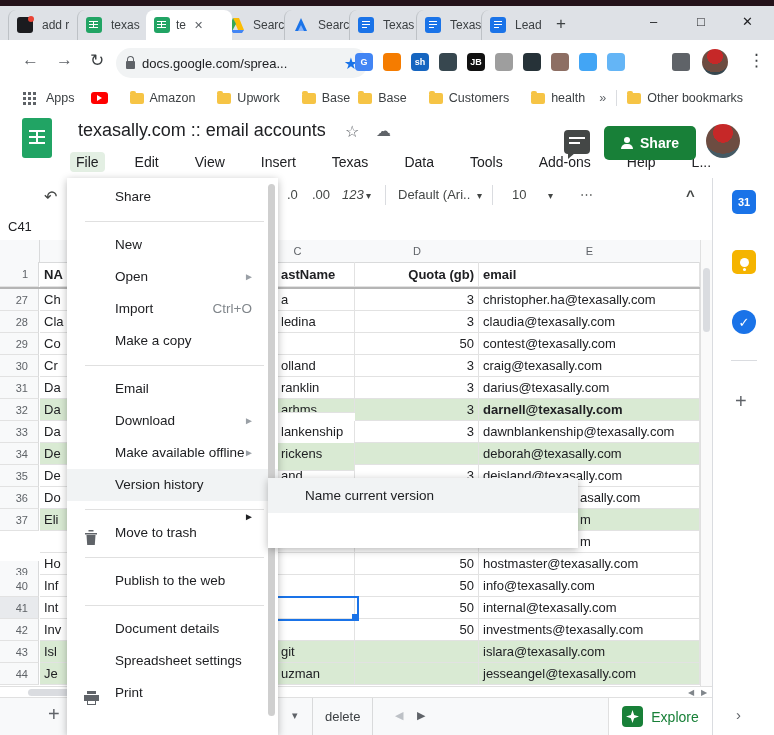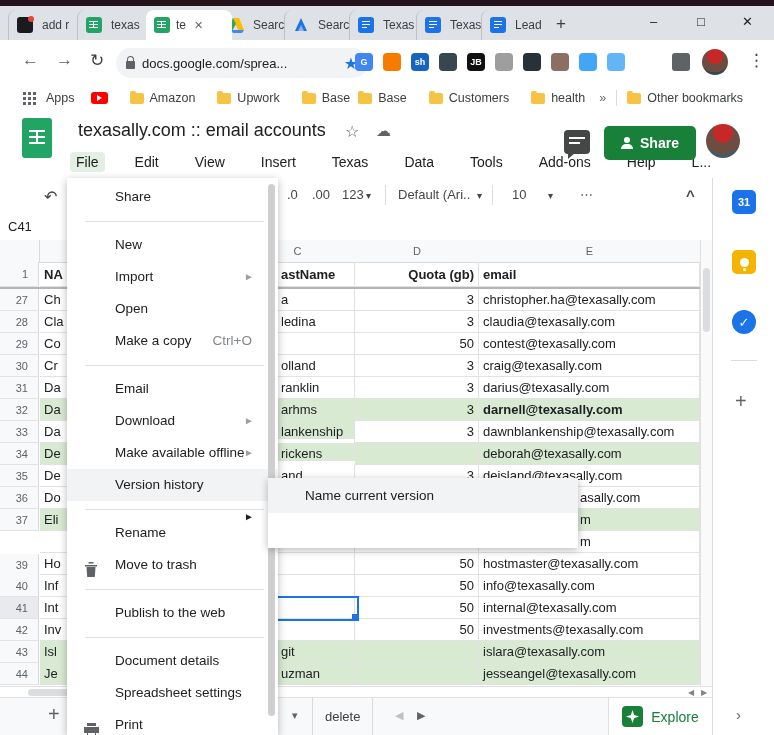--- a/index.html
+++ b/index.html
@@ -284,21 +284,21 @@
     <span class="person"></span>
     <span>Share</span>
   </div>
   <div id="avatar-sheets"></div>
 </div>
 
 <div class="abs" id="toolbar">
   <div class="tbtxt" style="left:44px;font-size:16px;">↶</div>
   <div class="tbtxt" style="left:287px;">.0</div>
   <div class="tbtxt" style="left:312px;">.00</div>
-  <div class="tbtxt" style="left:342px;">123</div>
+  <div class="tbtxt" style="left:342px;font-style:italic;">123</div>
   <div class="tbtxt" style="left:366px;font-size:10px;top:12px;">▾</div>
   <div class="tbsep" style="left:385px;"></div>
   <div class="tbtxt" style="left:398px;width:72px;overflow:hidden;white-space:nowrap;">Default (Ari...</div>
   <div class="tbtxt" style="left:477px;font-size:10px;top:12px;">▾</div>
   <div class="tbsep" style="left:492px;"></div>
   <div class="tbtxt" style="left:512px;">10</div>
   <div class="tbtxt" style="left:548px;font-size:10px;top:12px;">▾</div>
   <div class="tbtxt" style="left:580px;">⋯</div>
   <div class="tbtxt" style="left:686px;font-size:15px;font-weight:bold;">^</div>
 </div>
@@ -339,31 +339,31 @@
       <div class="cell txt cfrag" style="left: 240px; width: 115px; top: 115px; height: 22px; line-height: 22px;">olland</div>
       <div class="cell num" style="left: 355px; width: 124px; top: 115px; height: 22px; line-height: 22px;">3</div>
       <div class="cell txt" style="left: 479px; width: 221px; top: 115px; height: 22px; line-height: 22px;">craig@texasally.com</div>
       <div class="rownum" style="top: 137px; height: 22px; line-height: 22px;">31</div>
       <div class="cell txt" style="left: 40px; width: 160px; top: 137px; height: 22px; line-height: 22px;">Da</div>
       <div class="cell txt cfrag" style="left: 240px; width: 115px; top: 137px; height: 22px; line-height: 22px;">ranklin</div>
       <div class="cell num" style="left: 355px; width: 124px; top: 137px; height: 22px; line-height: 22px;">3</div>
       <div class="cell txt" style="left: 479px; width: 221px; top: 137px; height: 22px; line-height: 22px;">darius@texasally.com</div>
       <div class="rownum" style="top: 159px; height: 22px; line-height: 22px;">32</div>
       <div class="cell txt greenrow" style="left: 40px; width: 160px; top: 159px; height: 22px; line-height: 22px;">Da</div>
-      <div class="cell txt cfrag greenrow" style="left: 240px; width: 115px; top: 159px; height: 40px; line-height: 22px;">arhms</div>
+      <div class="cell txt cfrag greenrow" style="left: 240px; width: 115px; top: 159px; height: 14px; line-height: 22px;">arhms</div>
       <div class="cell num greenrow" style="left: 355px; width: 124px; top: 159px; height: 22px; line-height: 22px;">3</div>
       <div class="cell txt greenrow" style="left: 479px; width: 221px; top: 159px; height: 22px; line-height: 22px; font-weight: bold;">darnell@texasally.com</div>
       <div class="rownum" style="top: 181px; height: 22px; line-height: 22px;">33</div>
       <div class="cell txt" style="left: 40px; width: 160px; top: 181px; height: 22px; line-height: 22px;">Da</div>
       <div class="cell txt cfrag" style="left: 240px; width: 115px; top: 181px; height: 36px; line-height: 22px;">lankenship</div>
       <div class="cell num" style="left: 355px; width: 124px; top: 181px; height: 22px; line-height: 22px;">3</div>
       <div class="cell txt" style="left: 479px; width: 221px; top: 181px; height: 22px; line-height: 22px;">dawnblankenship@texasally.com</div>
       <div class="rownum" style="top: 203px; height: 22px; line-height: 22px;">34</div>
       <div class="cell txt greenrow" style="left: 40px; width: 160px; top: 203px; height: 22px; line-height: 22px;">De</div>
-      <div class="cell txt cfrag greenrow" style="left: 240px; width: 115px; top: 203px; height: 18px; line-height: 22px;">rickens</div>
+      <div class="cell txt cfrag greenrow" style="left: 240px; width: 115px; top: 203px; height: 28px; line-height: 22px;">rickens</div>
       <div class="cell num greenrow" style="left: 355px; width: 124px; top: 203px; height: 22px; line-height: 22px;"></div>
       <div class="cell txt greenrow" style="left: 479px; width: 221px; top: 203px; height: 22px; line-height: 22px;">deborah@texasally.com</div>
       <div class="rownum" style="top: 225px; height: 22px; line-height: 22px;">35</div>
       <div class="cell txt" style="left: 40px; width: 160px; top: 225px; height: 22px; line-height: 22px;">De</div>
       <div class="cell txt cfrag" style="left: 240px; width: 115px; top: 225px; height: 22px; line-height: 22px;">and</div>
       <div class="cell num" style="left: 355px; width: 124px; top: 225px; height: 22px; line-height: 22px;">3</div>
       <div class="cell txt" style="left: 479px; width: 221px; top: 225px; height: 22px; line-height: 22px;">deisland@texasally.com</div>
       <div class="rownum" style="top: 247px; height: 22px; line-height: 22px;">36</div>
       <div class="cell txt" style="left: 40px; width: 160px; top: 247px; height: 22px; line-height: 22px;">Do</div>
       <div class="cell txt cfrag" style="left: 240px; width: 115px; top: 247px; height: 22px; line-height: 22px;"></div>
@@ -372,21 +372,21 @@
       <div class="rownum" style="top: 269px; height: 22px; line-height: 22px;">37</div>
       <div class="cell txt greenrow" style="left: 40px; width: 160px; top: 269px; height: 22px; line-height: 22px;">Eli</div>
       <div class="cell txt cfrag greenrow" style="left: 240px; width: 115px; top: 269px; height: 22px; line-height: 22px;"></div>
       <div class="cell num greenrow" style="left: 355px; width: 124px; top: 269px; height: 22px; line-height: 22px;"></div>
       <div class="cell txt efrag greenrow" style="left: 479px; width: 221px; top: 269px; height: 22px; line-height: 22px;">m</div>
       <div class="rownum" style="top: 299px; height: 22px; line-height: 22px; margin-top: 36px;">38</div>
       <div class="cell txt" style="left: 40px; width: 160px; top: 291px; height: 22px; line-height: 22px;"></div>
       <div class="cell txt cfrag" style="left: 240px; width: 115px; top: 291px; height: 22px; line-height: 22px;"></div>
       <div class="cell num" style="left: 355px; width: 124px; top: 291px; height: 22px; line-height: 22px;"></div>
       <div class="cell txt efrag" style="left: 479px; width: 221px; top: 291px; height: 22px; line-height: 22px;">m</div>
-      <div class="rownum" style="top: 314px; height: 22px; line-height: 22px;">39</div>
+      <div class="rownum" style="top: 321px; height: 22px; line-height: 22px;">39</div>
       <div class="cell txt" style="left: 40px; width: 160px; top: 313px; height: 22px; line-height: 22px;">Ho</div>
       <div class="cell txt cfrag" style="left: 240px; width: 115px; top: 313px; height: 22px; line-height: 22px;"></div>
       <div class="cell num" style="left: 355px; width: 124px; top: 313px; height: 22px; line-height: 22px;">50</div>
       <div class="cell txt" style="left: 479px; width: 221px; top: 313px; height: 22px; line-height: 22px;">hostmaster@texasally.com</div>
       <div class="rownum" style="top: 335px; height: 22px; line-height: 22px;">40</div>
       <div class="cell txt" style="left: 40px; width: 160px; top: 335px; height: 22px; line-height: 22px;">Inf</div>
       <div class="cell txt cfrag" style="left: 240px; width: 115px; top: 335px; height: 22px; line-height: 22px;"></div>
       <div class="cell num" style="left: 355px; width: 124px; top: 335px; height: 22px; line-height: 22px;">50</div>
       <div class="cell txt" style="left: 479px; width: 221px; top: 335px; height: 22px; line-height: 22px;">info@texasally.com</div>
       <div class="rownum" style="top: 357px; height: 22px; line-height: 22px; background: rgb(232, 234, 237);">41</div>
@@ -447,30 +447,29 @@
   <div id="sp-div" style="top:182px;"></div>
   <div id="sp-plus" style="top:212px;">+</div>
 </div>
 <div class="abs" id="panel-collapse">›</div>
 
 <div class="abs" id="file-menu">
   <div id="fm-items">
       <div class="fm-item"><div style="display: inline;">Share</div></div>
       <div class="fm-div"></div>
       <div class="fm-item"><div style="display: inline;">New</div><div class="sub">►</div></div>
+      <div class="fm-item"><div style="display: inline;">Open</div><div class="sc">Ctrl+O</div></div>
       <div class="fm-item"><div style="display: inline;">Import</div></div>
-      <div class="fm-item"><div style="display: inline;">Open</div><div class="sc">Ctrl+O</div></div>
       <div class="fm-item"><div style="display: inline;">Make a copy</div></div>
       <div class="fm-div"></div>
       <div class="fm-item"><div style="display: inline;">Email</div><div class="sub">►</div></div>
       <div class="fm-item"><div style="display: inline;">Download</div><div class="sub">►</div></div>
       <div class="fm-item"><div style="display: inline;">Make available offline</div></div>
       <div class="fm-item hl"><div style="display: inline;">Version history</div><div class="sub">►</div></div>
       <div class="fm-div"></div>
-      <div class="fm-item"><div style="display: inline;">Rename</div></div>
       <div class="fm-item"><div class="fm-ic"><svg width="14" height="15" viewBox="0 0 14 15">
             <path fill="#5f6368" d="M1 3h12v1.5H1zM4.5 0h5v1.5h-5zM2.5 5h9l-.7 10H3.2z"></path>
           </svg></div><div style="display: inline;">Move to trash</div></div>
       <div class="fm-div"></div>
       <div class="fm-item"><div style="display: inline;">Publish to the web</div></div>
       <div class="fm-div"></div>
       <div class="fm-item"><div style="display: inline;">Document details</div></div>
       <div class="fm-item"><div style="display: inline;">Spreadsheet settings</div></div>
       <div class="fm-item"><div class="fm-ic"><svg width="15" height="14" viewBox="0 0 15 14">
             <path fill="#5f6368" d="M3 0h9v3H3zM0 4h15v6h-3v4H3v-4H0zM4 9h7v4H4z"></path>

